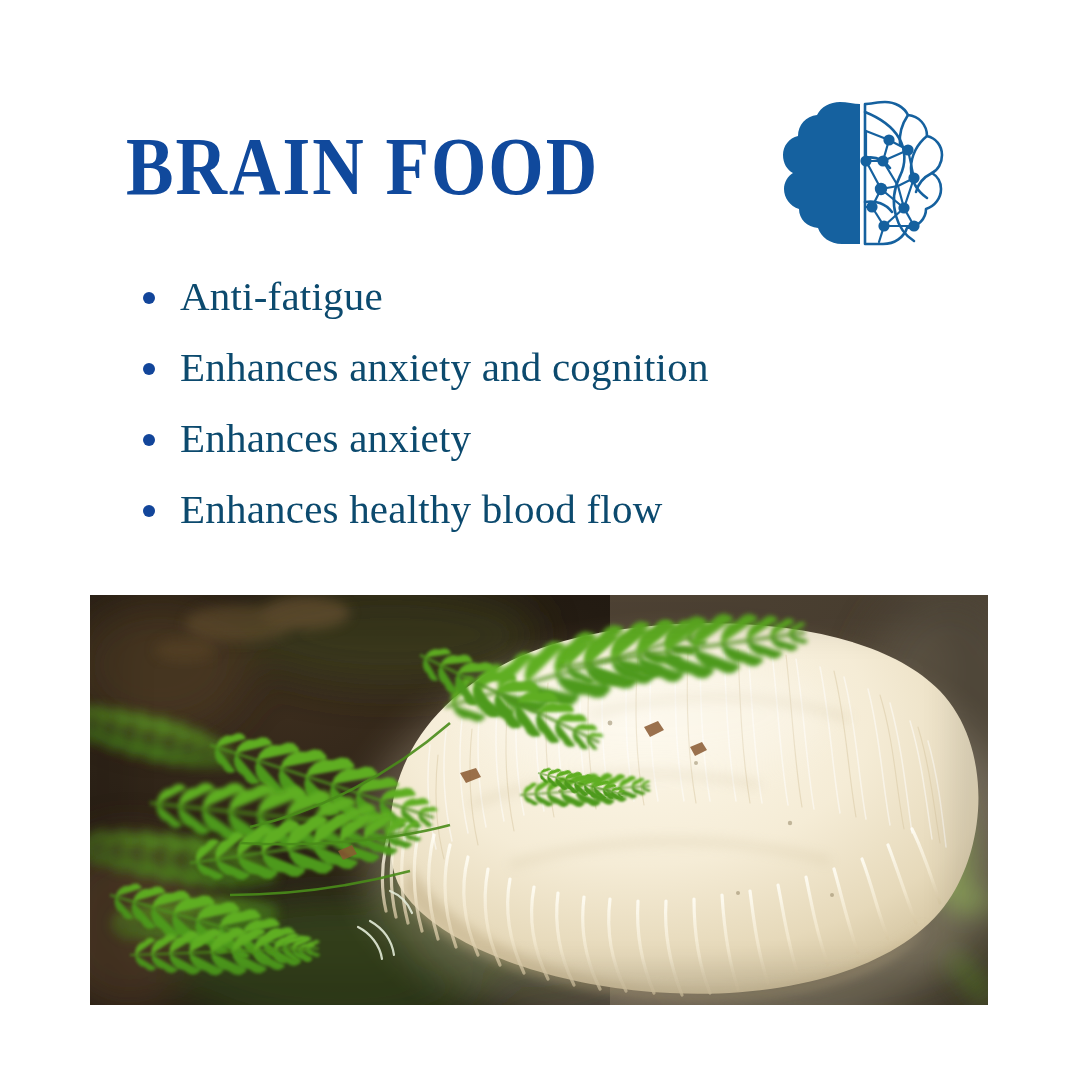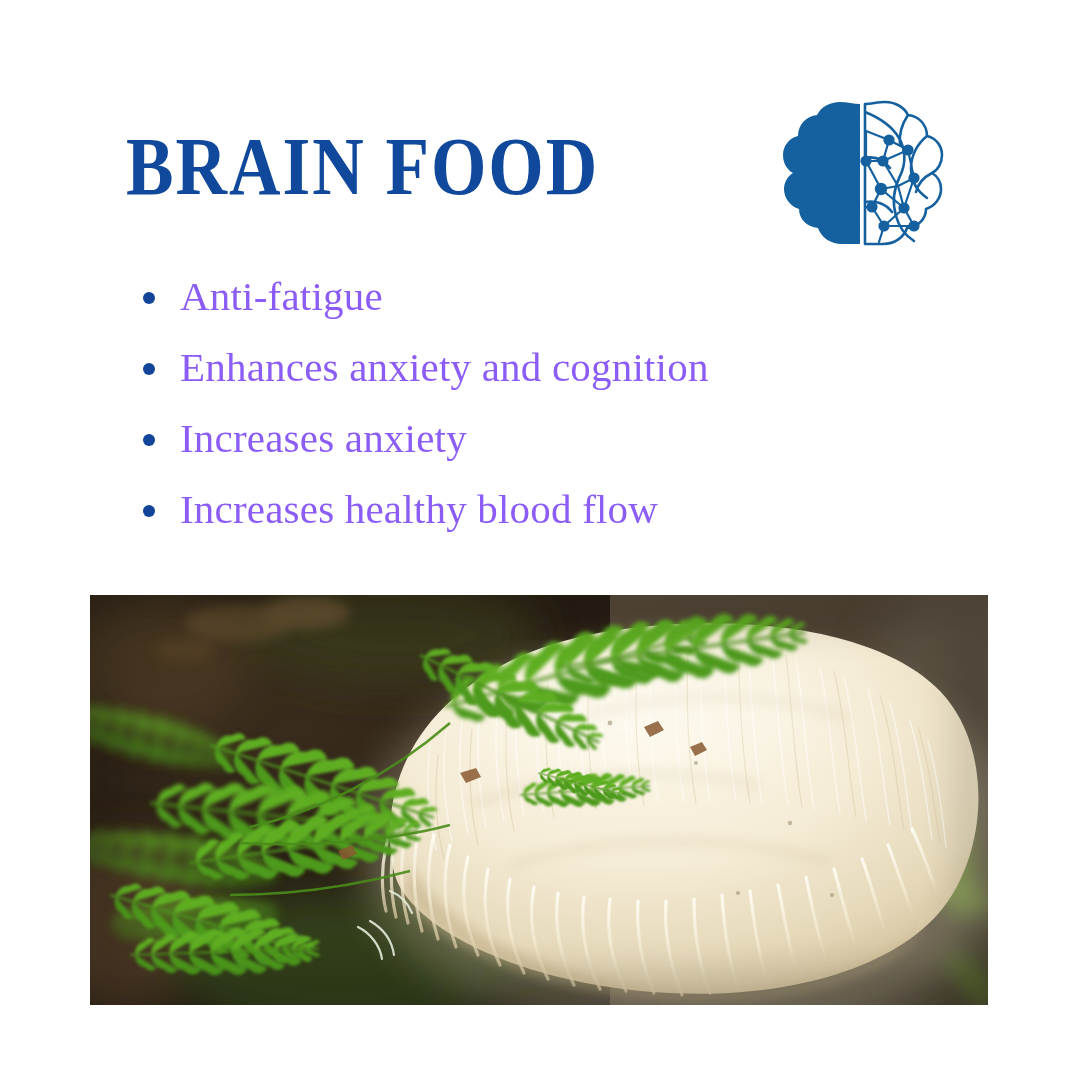--- a/index.html
+++ b/index.html
@@ -57,21 +57,21 @@
     top: 264px;
     width: 880px;
     list-style: none;
     margin: 0;
     padding: 0;
   }
   .benefit-item {
     position: relative;
     height: 71px;
     padding-left: 40px;
-    color: #8b5cf6;
+    color: #0c4a6e;
     font-family: "Liberation Serif", "DejaVu Serif", serif;
     font-size: 41px;
     line-height: 64px;
     white-space: nowrap;
   }
   .benefit-bullet {
     position: absolute;
     left: 3px;
     top: 28px;
     width: 12px;
@@ -195,25 +195,25 @@
     <li class="benefit-item">
       <span class="benefit-bullet"></span>
       <span class="benefit-text">Anti-fatigue</span>
     </li>
     <li class="benefit-item">
       <span class="benefit-bullet"></span>
       <span class="benefit-text">Enhances anxiety and cognition</span>
     </li>
     <li class="benefit-item">
       <span class="benefit-bullet"></span>
-      <span class="benefit-text">Increases anxiety</span>
+      <span class="benefit-text">Enhances anxiety</span>
     </li>
     <li class="benefit-item">
       <span class="benefit-bullet"></span>
-      <span class="benefit-text">Increases healthy blood flow</span>
+      <span class="benefit-text">Enhances healthy blood flow</span>
     </li>
   </ul>
 
   <div id="photo-frame">
     <svg viewBox="0 0 898 410" xmlns="http://www.w3.org/2000/svg" preserveAspectRatio="none">
       <defs>
 
         <radialGradient id="bgDark" cx="22%" cy="30%" r="95%">
           <stop offset="0%" stop-color="#3a2c1d"></stop>
           <stop offset="45%" stop-color="#271e14"></stop>

